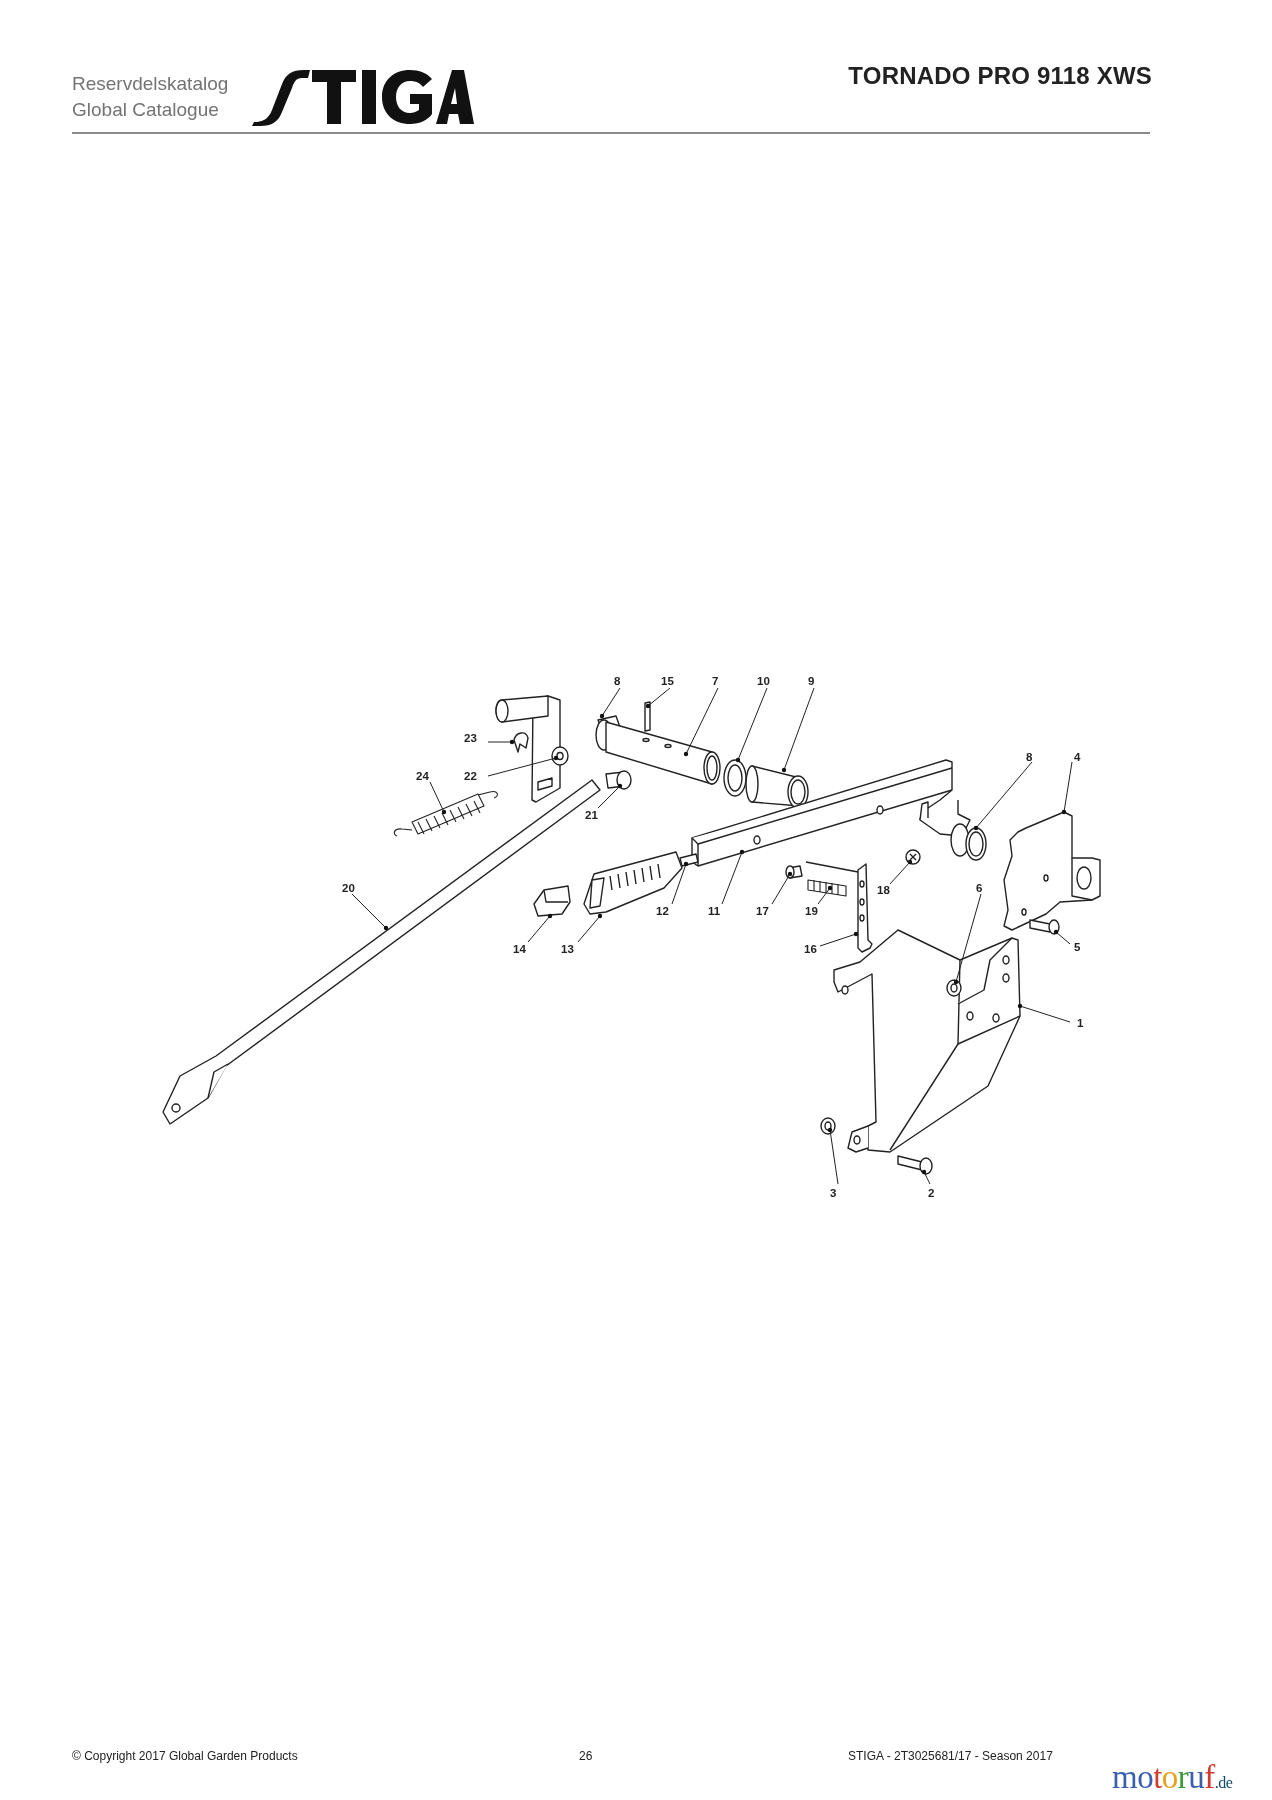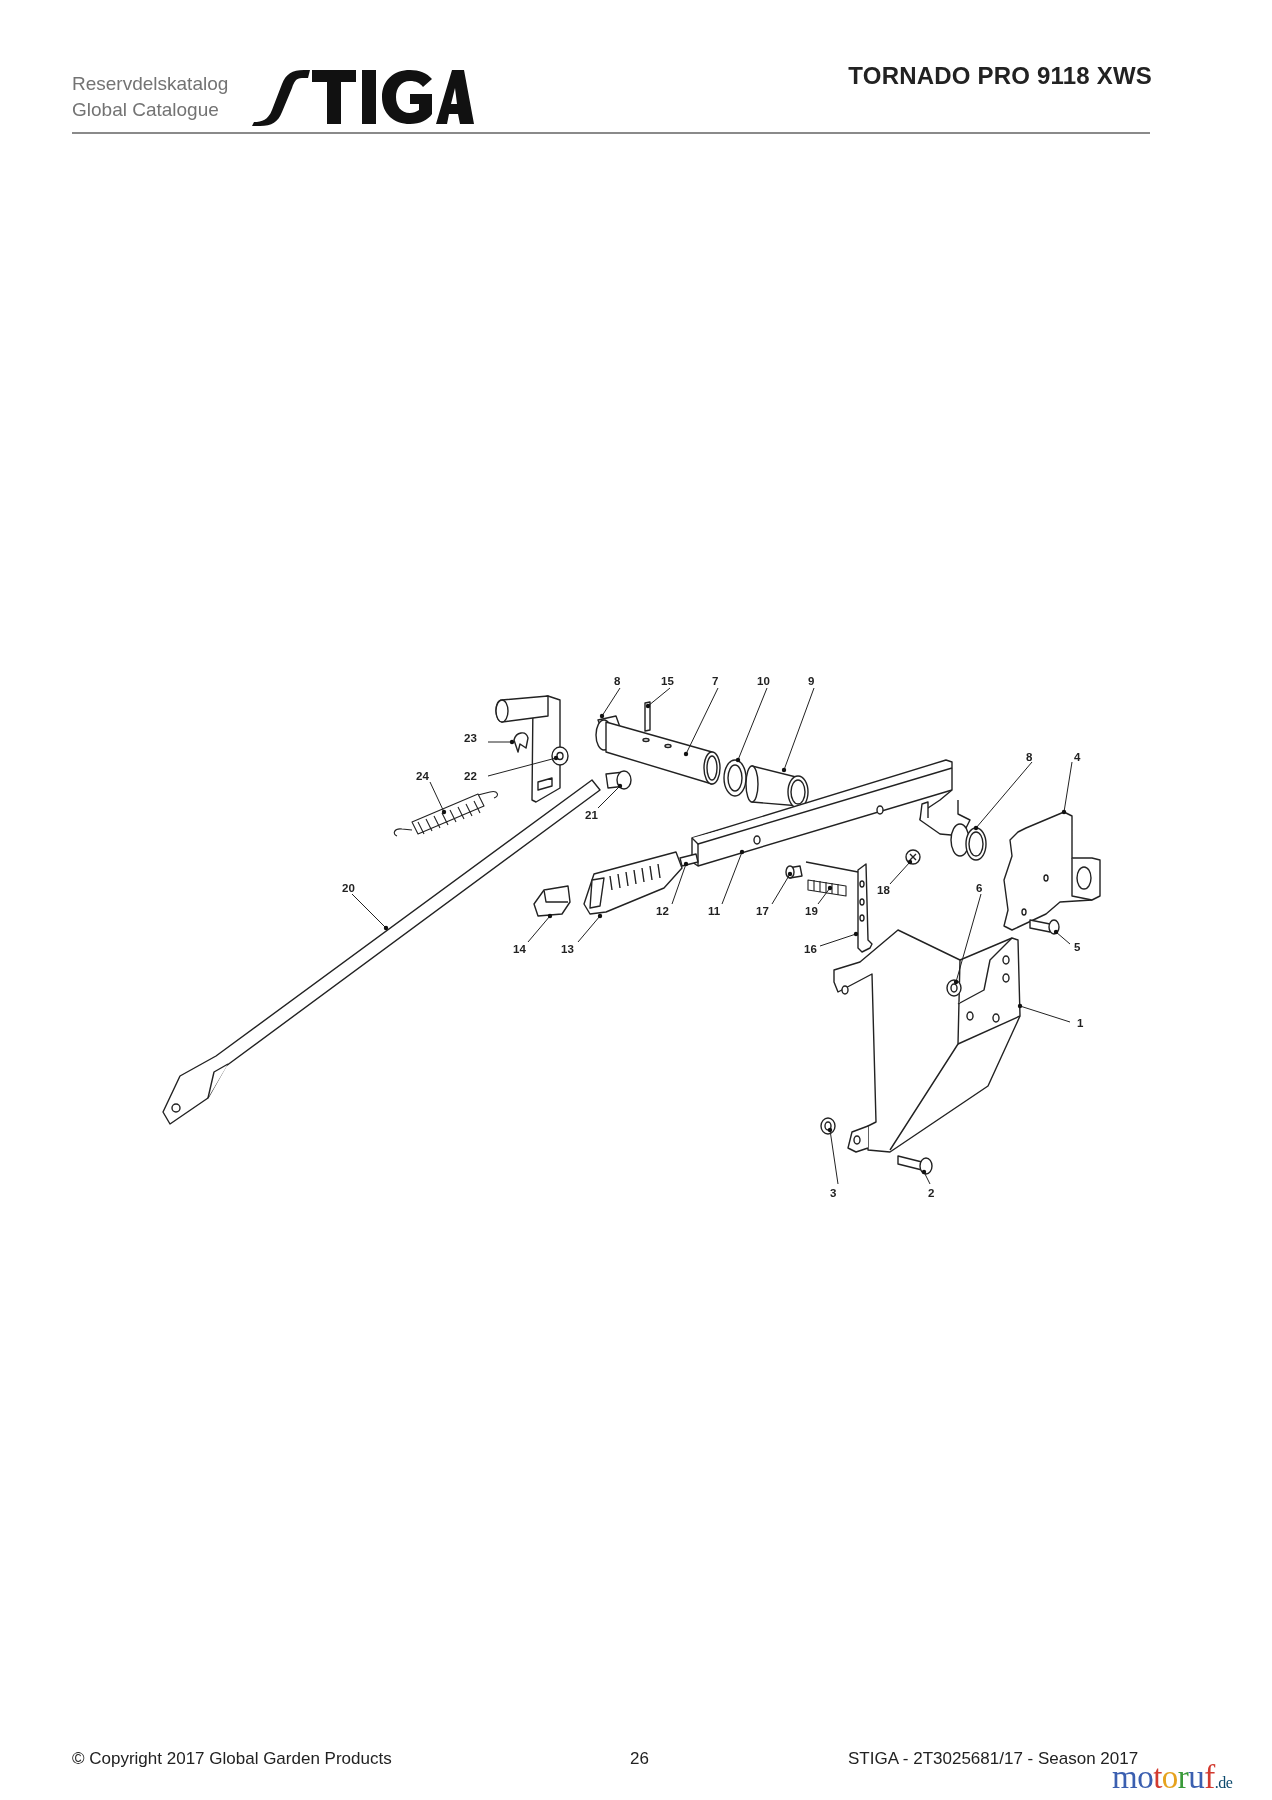--- a/index.html
+++ b/index.html
@@ -6,23 +6,23 @@
   body { width:1272px; height:1800px; position:relative; overflow:hidden;
          font-family:"Liberation Sans", sans-serif; color:#1a1a1a; }
   .hdr-sub { position:absolute; left:72px; font-size:19px; line-height:22px; color:#737373; }
   #hdr-sv { top:73px; }
   #hdr-en { top:99px; }
   .logo { position:absolute; left:252px; top:66px; width:222px; height:60px; }
   .title { position:absolute; right:120px; top:56px; font-size:24px; font-weight:bold; letter-spacing:0.2px; color:#222;margin-top:6px; }
   .rule { position:absolute; left:72px; top:132px; width:1078px; height:2px; background:#8a8a8a; }
   .diagram { position:absolute; left:0; top:0; width:1272px; height:1800px; }
   .lbl { font-family:"Liberation Sans", sans-serif; font-weight:bold; font-size:11.5px; fill:#222; }
-  .ft { position:absolute; top:1749px; font-size:17px; color:#222; }
+  .ft { position:absolute; top:1749px; font-size:12px; color:#222; }
   #ft-copy { left:72px; }
-  #ft-page { left:630px; }
+  #ft-page { left:579px; }
   #ft-doc { left:848px; }
   .wm { position:absolute; left:1112px; top:1760px; font-family:"Liberation Serif", serif; font-size:33px; line-height:34px; letter-spacing:-0.5px; }
   .wm span { display:inline-block; }
   .wm .de { font-size:16px; color:#0c4a6e; }
 </style>
 </head>
 <body>
 
 <div class="hdr-sub" id="hdr-sv">Reservdelskatalog</div>
 <div class="hdr-sub" id="hdr-en">Global Catalogue</div>

